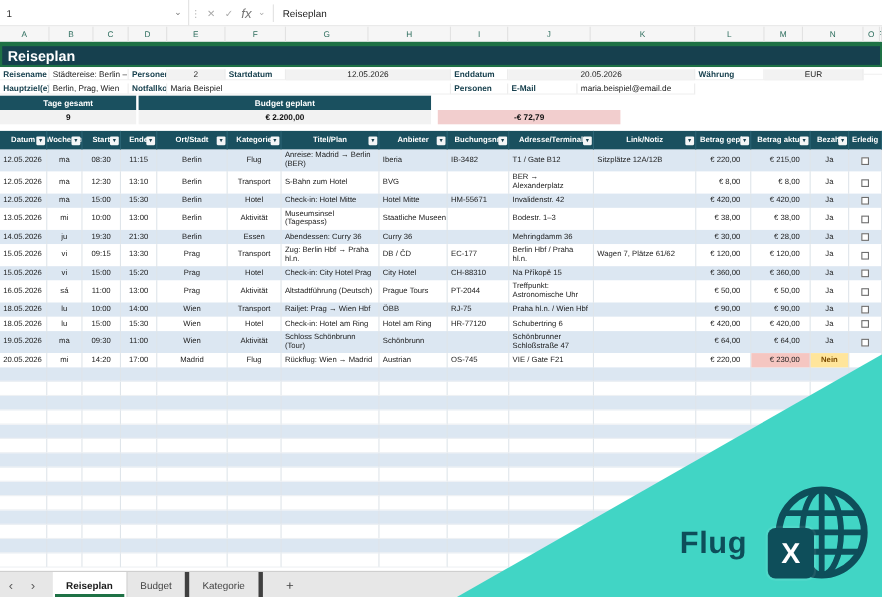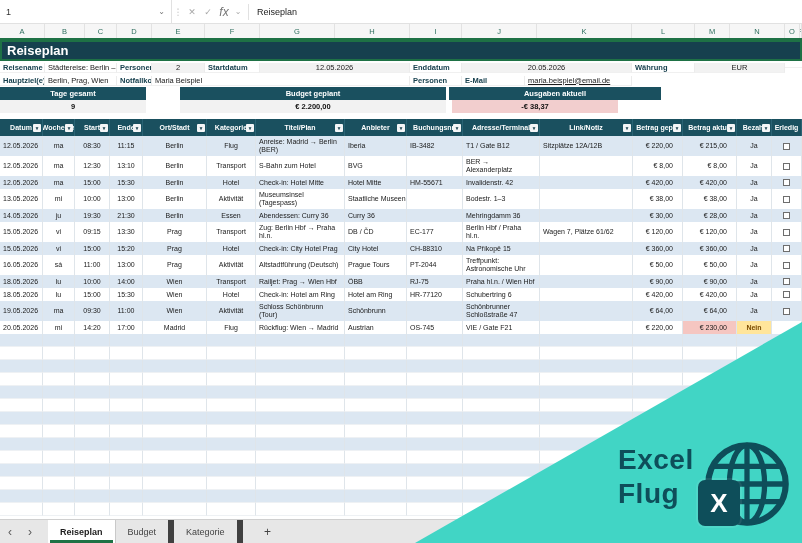--- a/index.html
+++ b/index.html
@@ -32,28 +32,28 @@
   .titlerow .t{color:#fff; font-weight:bold; font-size:13px;}
 
   
   .irow{height:13px; display:flex; font-size:7.5px; align-items:center; background:#fff;}
   .ic{display:flex; align-items:center; padding:0 3px; border-right:1px solid #ececec; border-bottom:1px solid #f0f0f0; white-space:nowrap; overflow:hidden; color:#1a1a1a;}
   .ic.lbl{font-weight:bold; color:#17404E;}
   .ic.val{background:#F2F2F2; justify-content:center;}
   .ic.grow{flex:1; border-right:none;}
   .w45{width:45px;} .w72{width:72px;} .w35{width:35px;} .w53{width:53px;} .w55{width:55px;}
   .w150{width:150px;} .w52{width:52px;} .w170{width:170px;} .w63{width:63px;} .w90{width:90px;}
-  .w258{width:258px;} .w107{width:107px;text-decoration:underline;}
+  .w258{width:258px;} .w107{width:107px;}
 
   
   .brow{height:13px; display:flex; font-size:7.5px;}
   .banner{background:var(--header-teal); color:#fff; font-weight:bold; display:flex; align-items:center; justify-content:center; overflow:hidden;}
   .bval{background:#F2F2F2; color:#111; font-weight:bold; display:flex; align-items:center; justify-content:center;}
   .bval.neg{background:var(--negative-pink);}
-  .bw1{width:146px;} .bw2{width:266px;margin-left:32px;} .bw3{width:212px;} .bw4{width:166px;}
+  .bw1{width:124px;} .bw2{width:266px;} .bw3{width:212px;} .bw4{width:166px;}
   .bg2{width:2px; background:#fff;} .bg3{width:3px; background:#fff;}
   .gaprow{height:6px; background:#fff;}
 
   
   .thead{display:flex; height:17px; background:var(--header-teal);}
   .thead .th{position:relative; color:#fff; font-weight:bold; font-size:7px; display:flex; align-items:center; justify-content:center; border-right:1px solid #2a6374; overflow:hidden; white-space:nowrap; padding:0 2px;}
   .filterbox{position:absolute; right:1px; top:50%; transform:translateY(-50%); width:8px; height:8px; background:#f4f6f7; color:#17404E; font-size:5px; line-height:8px; text-align:center; border-radius:1px;}
   .trow{display:flex; align-items:stretch; background:#fff; min-height:13px;}
   .trow.band{background:var(--band-blue);}
   .trow .cell{font-size:7px; line-height:8px; padding:2px 3px; border-right:1px solid #dfe5ea; display:flex; align-items:center; white-space:nowrap; overflow:hidden; color:#1a1a1a;}
@@ -68,21 +68,21 @@
   .tc5{width:49px;} .tc6{width:89px;} .tc7{width:62px;} .tc8{width:56px;} .tc9{width:77px;}
   .tc10{width:93px;} .tc11{width:50px;} .tc12{width:54px;} .tc13{width:35px;} .tc14{width:30px;}
   .erow{display:flex; height:13px;}
   .erow.band{background:var(--band-blue);}
   .erow .cell{border-right:1px solid #dfe5ea; border-bottom:1px solid #eef1f4; height:100%;}
 
   
   .tabbar{position:absolute; left:0; bottom:0; width:802px; height:24px; background:#E7E7E7; border-top:1px solid #cfcfcf; display:flex; align-items:stretch; z-index:20;}
   .tb-arrow{width:20px; display:flex; align-items:center; justify-content:center; color:#5a5a5a; font-size:12px;}
   .tabs{display:flex; align-items:stretch; margin-left:8px;}
-  .stab{padding:0 12px; display:flex; align-items:center; font-size:9px; color:#444; border-right:6px solid #404040; position:relative;}
+  .stab{padding:0 12px; display:flex; align-items:center; font-size:9px; color:#444; border-right:4px solid #404040; position:relative;}
   .stab.active{background:#fff; color:#1c1c1c; font-weight:bold; border-right:1px solid #c9c9c9;}
   .stab.active::after{content:""; position:absolute; left:2px; right:2px; bottom:0; height:3px; background:var(--excel-green);}
   .tb-add{width:30px; display:flex; align-items:center; justify-content:center; color:#444; font-size:12px; margin-left:10px;}
 
   
   .wm{position:absolute; left:415px; top:322px; width:387px; height:221px; background:var(--watermark-teal);
       clip-path:polygon(100% 0, 100% 100%, 0 100%); z-index:30;}
   .wm .word1{position:absolute; left:203px; top:122px; font-size:28px; font-weight:bold; color:var(--logo-teal); letter-spacing:0.5px;}
   .wm .word2{position:absolute; left:203px; top:156px; font-size:28px; font-weight:bold; color:var(--logo-teal); letter-spacing:0.5px;}
   .wm .globe{position:absolute; left:288px; top:118px;}
@@ -153,30 +153,29 @@
     <div class="ic w52 lbl">Personen</div>
     <div class="ic w63 lbl">E-Mail</div>
     <div class="ic w107">maria.beispiel@email.de</div>
   </div>
 
   <div class="brow">
     <div class="banner bw1">Tage gesamt</div>
     <div class="bg2"></div>
     <div class="banner bw2">Budget geplant</div>
     <div class="bg3"></div>
-    <div class="banner bw3">Ausgaben aktuell</div>
     <div class="bg3"></div>
   </div>
   <div class="brow">
     <div class="bval bw1">9</div>
     <div class="bg2"></div>
     <div class="bval bw2">€ 2.200,00</div>
     <div class="bg3"></div>
     <div class="bg3"></div>
-    <div class="bval bw4 neg">-€ 38,37</div>
+    <div class="bval bw4 neg">-€ 72,79</div>
   </div>
 
   <div class="gaprow"></div>
 
   <div class="thead" id="thead">
       <div class="th tc0">
         <span>Datum</span>
         <span class="filterbox">▾</span>
       </div>
       <div class="th tc1">
@@ -709,21 +708,20 @@
     <span class="tb-arrow">›</span>
     <div class="tabs" id="tabs">
         <div class="stab active">Reiseplan</div>
         <div class="stab">Budget</div>
         <div class="stab">Kategorie</div>
       </div>
     <span class="tb-add">+</span>
   </div>
 
   <div class="wm">
-    <span class="word1">Excel</span>
     <span class="word2">Flug</span>
     <svg class="globe" width="88" height="88" viewBox="0 0 100 100">
       <circle cx="50" cy="50" r="44" fill="none" stroke="#0E4E5A" stroke-width="7"></circle>
       <ellipse cx="50" cy="50" rx="20" ry="44" fill="none" stroke="#0E4E5A" stroke-width="6"></ellipse>
       <line x1="50" y1="6" x2="50" y2="94" stroke="#0E4E5A" stroke-width="6"></line>
       <line x1="12" y1="30" x2="88" y2="30" stroke="#0E4E5A" stroke-width="6"></line>
       <line x1="6" y1="50" x2="94" y2="50" stroke="#0E4E5A" stroke-width="6"></line>
       <line x1="12" y1="70" x2="88" y2="70" stroke="#0E4E5A" stroke-width="6"></line>
     </svg>
     <div class="xbadge">X</div>

